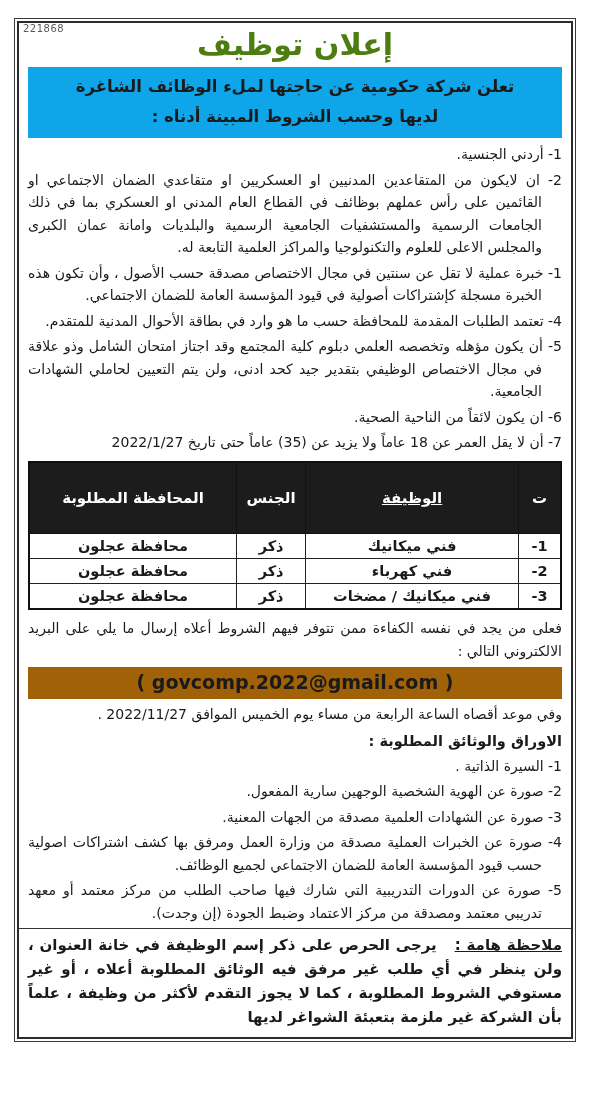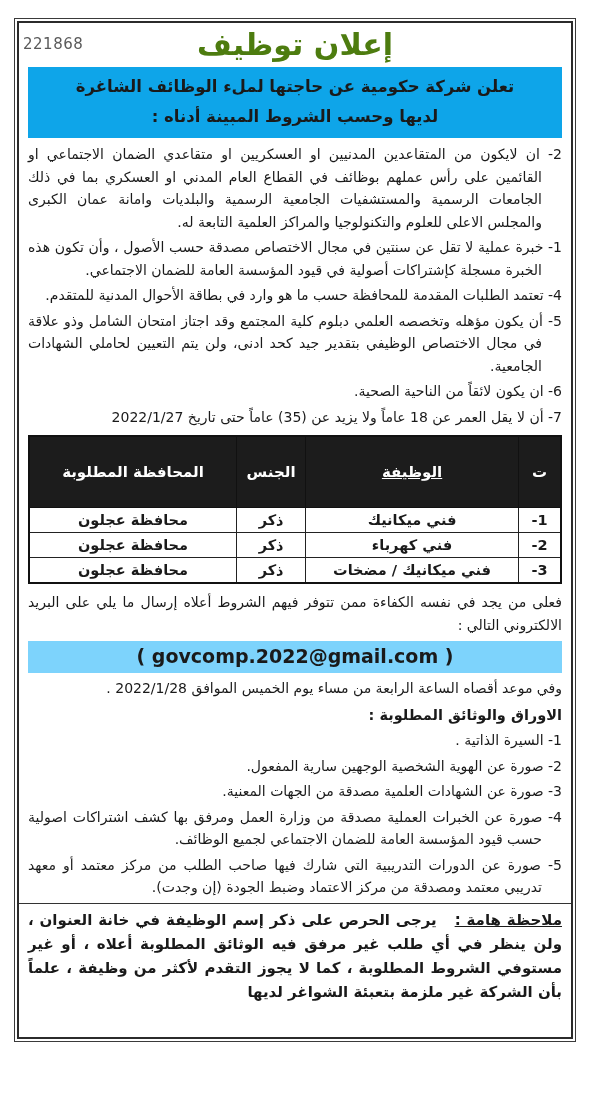--- a/index.html
+++ b/index.html
@@ -21,23 +21,23 @@
   }
   .frame-inner {
     box-sizing: border-box;
     border: 2px solid #2b2b2b;
     height: 100%;
     padding: 2px 9px 4px;
     direction: rtl;
     position: relative;
   }
   .ref {
-    position: absolute; top: 12px; left: 4px;
+    position: absolute; top: 0; left: 4px;
     direction: ltr;
-    font-size: 15px; color: #5a5a5a;
+    font-size: 10px; color: #5a5a5a;
     letter-spacing: 0.5px;
   }
   .title {
     margin: 2px 0 4px;
     text-align: center;
     font-size: 30px; font-weight: bold;
     line-height: 1.2;
     color: #4d7c0f;
   }
   .intro {
@@ -83,21 +83,21 @@
   .c-job { width: 40%; text-decoration: underline; }
   .c-gender { width: 13%; }
   .c-gov { width: 39%; }
   .apply {
     margin: 2px 0 4px;
     font-size: 14px;
     line-height: 23px;
     text-align: justify;
   }
   .email {
-    background: #7dd3fc;
+    background: #a16207;
     direction: ltr;
     text-align: center;
     font-weight: bold;
     font-size: 19px;
     padding: 4px 0 6px;
     margin: 1px 0 4px;
   }
   .deadline {
     margin: 0 0 4px;
     font-size: 14px;
@@ -131,20 +131,21 @@
 <div class="frame-outer">
   <div class="frame-inner">
 
     <div class="ref">221868</div>
 
     <h1 class="title">إعلان توظيف</h1>
 
     <div class="intro">تعلن شركة حكومية عن حاجتها لملء الوظائف الشاغرة لديها وحسب الشروط المبينة أدناه :</div>
 
     <div class="conds">
+      <div class="cond">1- أردني الجنسية.</div>
       <div class="cond">2- ان لايكون من المتقاعدين المدنيين او العسكريين او متقاعدي الضمان الاجتماعي او القائمين على رأس عملهم بوظائف في القطاع العام المدني او العسكري بما في ذلك الجامعات الرسمية والمستشفيات الجامعية الرسمية والبلديات وامانة عمان الكبرى والمجلس الاعلى للعلوم والتكنولوجيا والمراكز العلمية التابعة له.</div>
       <div class="cond">1- خبرة عملية لا تقل عن سنتين في مجال الاختصاص مصدقة حسب الأصول ، وأن تكون هذه الخبرة مسجلة كإشتراكات أصولية في قيود المؤسسة العامة للضمان الاجتماعي.</div>
       <div class="cond">4- تعتمد الطلبات المقدمة للمحافظة حسب ما هو وارد في بطاقة الأحوال المدنية للمتقدم.</div>
       <div class="cond">5- أن يكون مؤهله وتخصصه العلمي دبلوم كلية المجتمع وقد اجتاز امتحان الشامل وذو علاقة في مجال الاختصاص الوظيفي بتقدير جيد كحد ادنى، ولن يتم التعيين لحاملي الشهادات الجامعية.</div>
       <div class="cond">6- ان يكون لائقاً من الناحية الصحية.</div>
       <div class="cond">7- أن لا يقل العمر عن 18 عاماً ولا يزيد عن (35) عاماً حتى تاريخ 2022/1/27</div>
     </div>
 
     <table class="jobs">
       <thead>
@@ -174,21 +175,21 @@
           <td>ذكر</td>
           <td>محافظة عجلون</td>
         </tr>
       </tbody>
     </table>
 
     <p class="apply">فعلى من يجد في نفسه الكفاءة ممن تتوفر فيهم الشروط أعلاه إرسال ما يلي على البريد الالكتروني التالي :</p>
 
     <div class="email">( govcomp.2022@gmail.com )</div>
 
-    <p class="deadline">وفي موعد أقصاه  الساعة الرابعة من مساء يوم الخميس الموافق  2022/1/28 .</p>
+    <p class="deadline">وفي موعد أقصاه  الساعة الرابعة من مساء يوم الخميس الموافق  2022/11/27 .</p>
 
     <p class="docs-heading">الاوراق والوثائق المطلوبة :</p>
 
     <div class="docs">
       <div class="doc">1- السيرة الذاتية .</div>
       <div class="doc">2- صورة عن الهوية الشخصية الوجهين سارية المفعول.</div>
       <div class="doc">3- صورة عن الشهادات العلمية مصدقة من الجهات المعنية.</div>
       <div class="doc">4- صورة عن الخبرات العملية مصدقة من وزارة العمل ومرفق بها كشف اشتراكات اصولية حسب قيود المؤسسة العامة للضمان الاجتماعي لجميع الوظائف.</div>
       <div class="doc">5- صورة عن الدورات التدريبية التي شارك فيها صاحب الطلب من مركز معتمد أو معهد تدريبي معتمد ومصدقة من مركز الاعتماد وضبط الجودة (إن وجدت).</div>
     </div>

